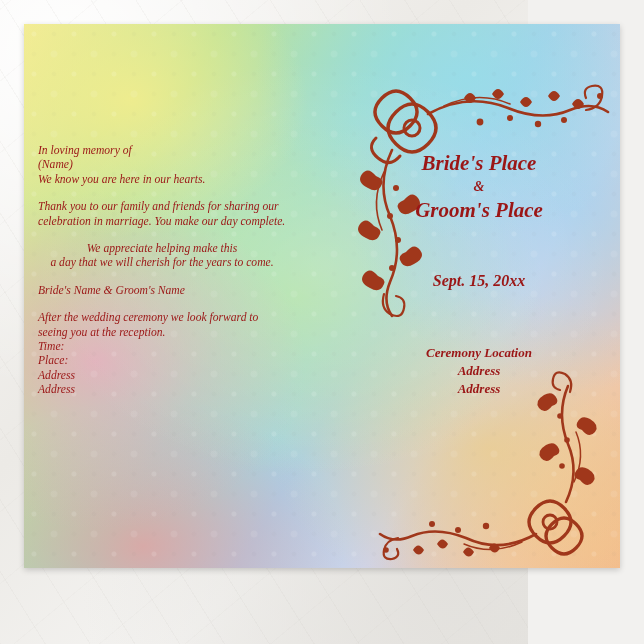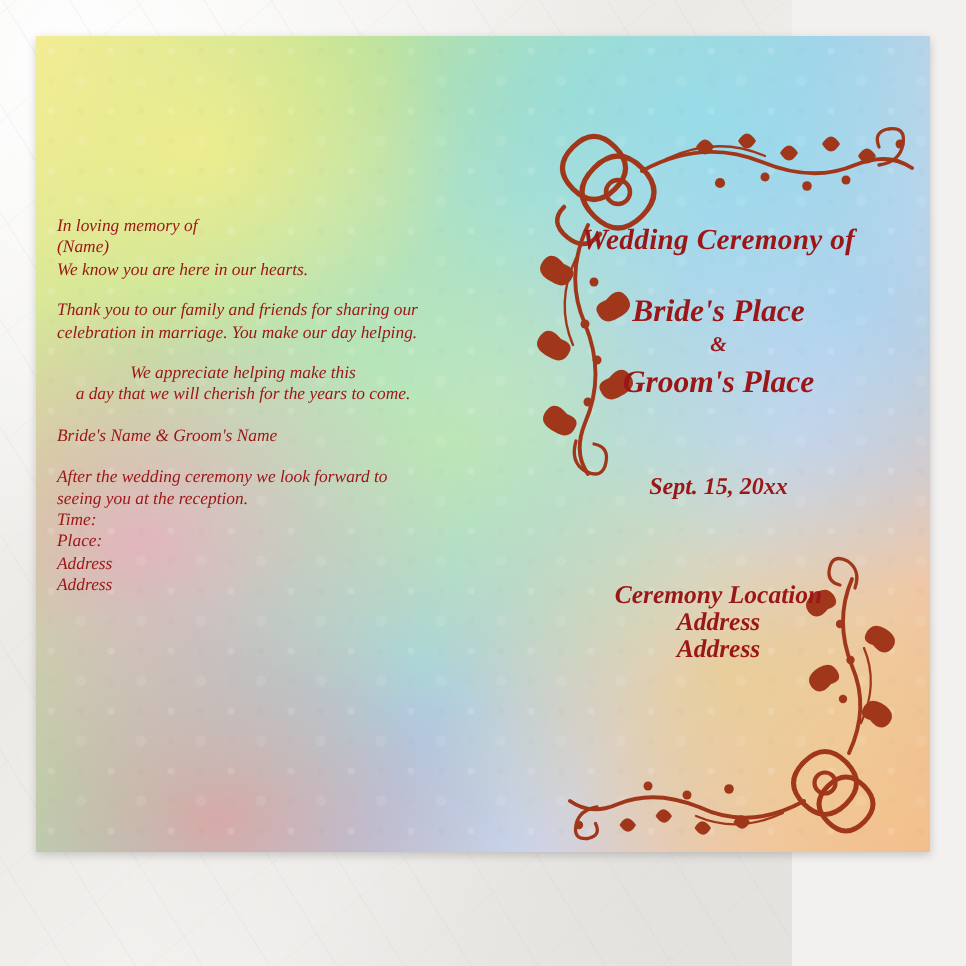--- a/index.html
+++ b/index.html
@@ -119,21 +119,21 @@
     line-height: 20px;
     margin: 0;
   }
   .date {
     font-size: 16px;
     font-weight: bold;
     font-style: italic;
     margin: 48px 0 0 0;
   }
   .venue {
-    font-size: 17px;
+    font-size: 13px;
     font-weight: bold;
     font-style: italic;
     line-height: 18px;
     margin: 54px 0 0 0;
   }
 
   
   .ornament {
     position: absolute;
     pointer-events: none;
@@ -226,33 +226,32 @@
             <circle cx="64" cy="148" r="2.8"></circle>
           </g>
         </g>
       </svg>
     </div>
 
     <div class="col-left">
       <p style="white-space:pre-line;">In loving memory of
 (Name)
 We know you are here in our hearts.</p>
-      <p>Thank you to our family and friends for sharing our celebration in marriage. You make our day helping.</p>
+      <p>Thank you to our family and friends for sharing our celebration in marriage. You make our day complete.</p>
       <p style="white-space:pre-line;text-align:center;">We appreciate helping make this
 a day that we will cherish for the years to come.</p>
       <p>Bride's Name &amp; Groom's Name</p>
       <p style="white-space:pre-line;">After the wedding ceremony we look forward to seeing you at the reception.
 Time:
 Place:
 Address
 Address</p>
     </div>
 
     <div class="col-right">
-      <h1 class="title-main">Wedding Ceremony of</h1>
       <p class="couple">Bride's Place</p>
       <p class="amp">&amp;</p>
       <p class="couple">Groom's Place</p>
       <p class="date">Sept. 15, 20xx</p>
       <div class="venue">
         <div>Ceremony Location</div>
         <div>Address</div>
         <div>Address</div>
       </div>
     </div>

